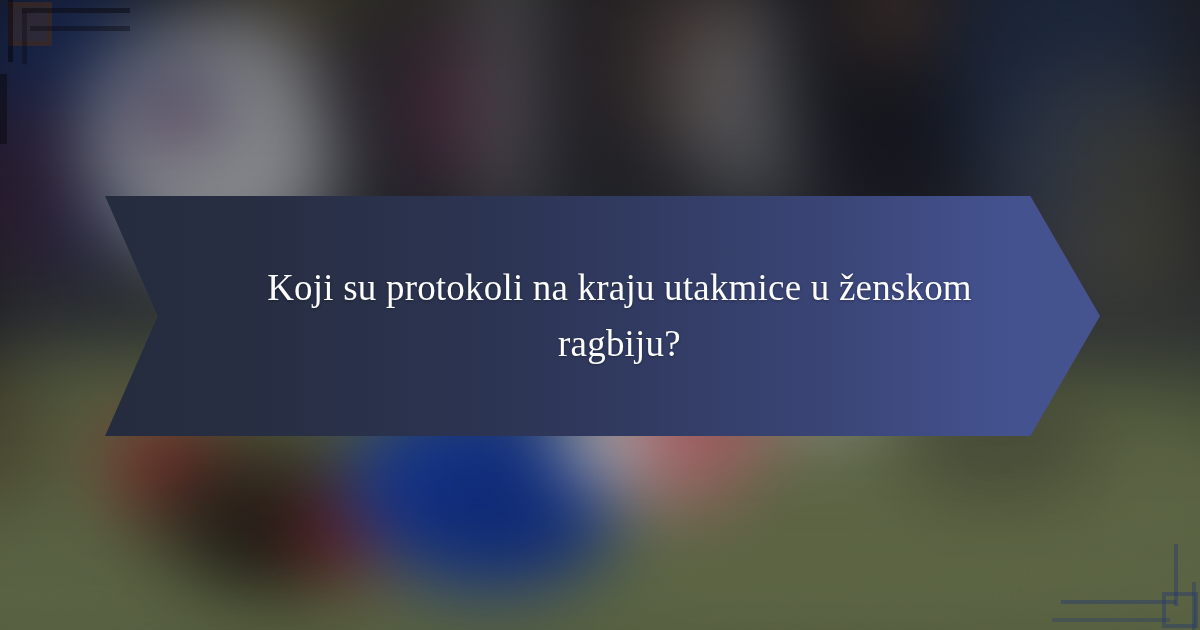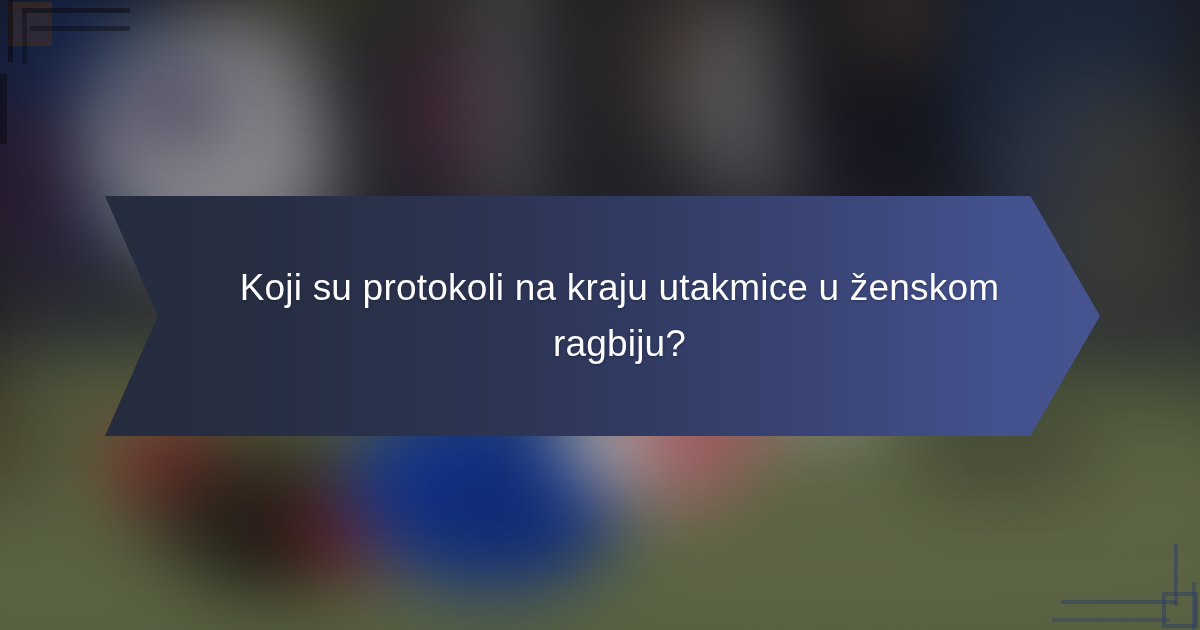--- a/index.html
+++ b/index.html
@@ -5,21 +5,21 @@
   html, body {
     margin: 0;
     padding: 0;
     background: #000;
   }
   #canvas {
     position: relative;
     width: 1200px;
     height: 630px;
     overflow: hidden;
-    font-family: Liberation Sans, sans-serif;
+    font-family: Liberation Serif, serif;
     background: #32343a;
   }
 
   
   .photo {
     position: absolute;
     inset: -60px;
     overflow: hidden;
   }
   .photo .layer {

